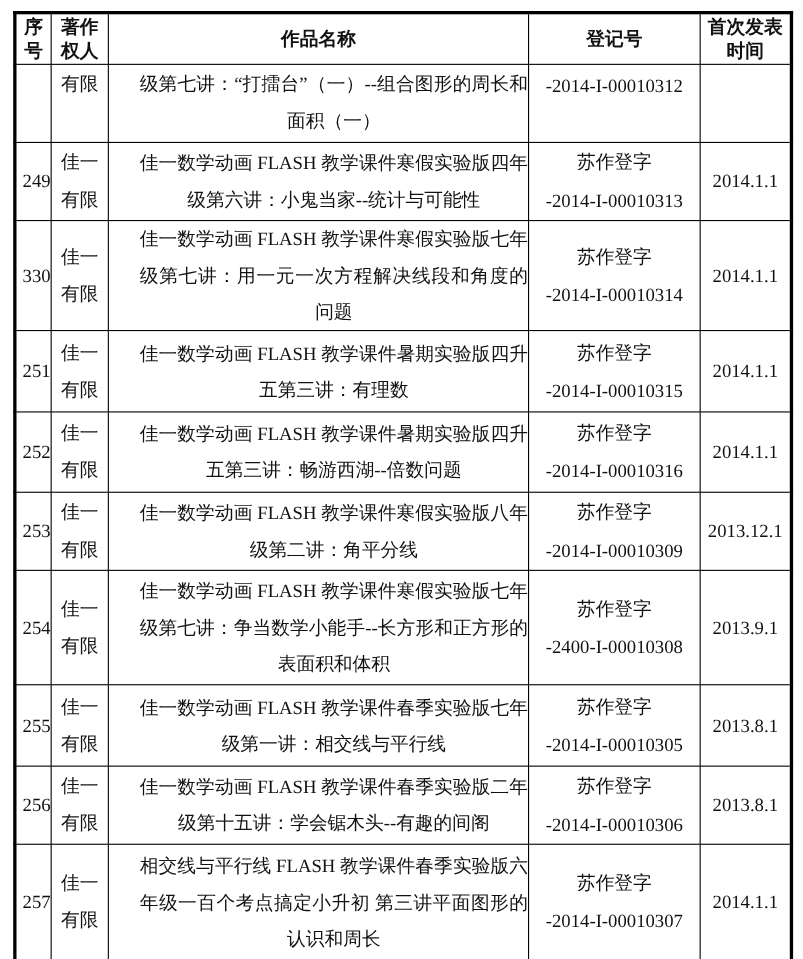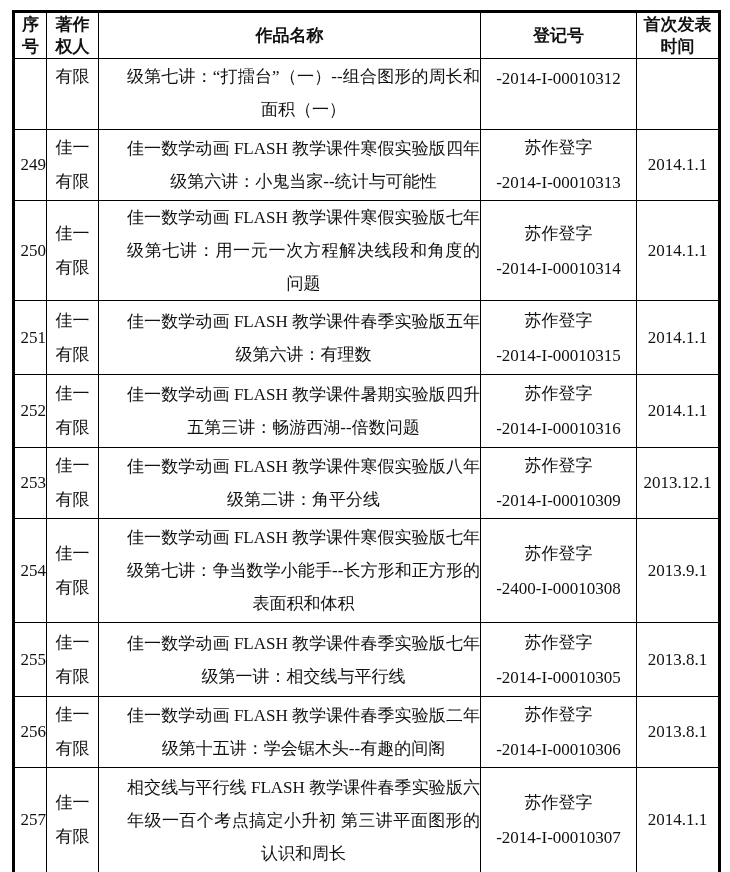--- a/index.html
+++ b/index.html
@@ -134,21 +134,21 @@
             <div class="title">佳一数学动画 FLASH 教学课件寒假实验版四年级第六讲：小鬼当家--统计与可能性</div>
           </td>
         <td class="reg-cell">
             <div class="reg-line">苏作登字</div>
             <div class="reg-line">-2014-I-00010313</div>
           </td>
         <td class="date-cell">2014.1.1</td>
       </tr>
 
       <tr style="height:100px">
-        <td class="no-cell">250</td>
+        <td class="no-cell">330</td>
         <td class="holder-cell">
             <div class="holder">佳一
 有限</div>
           </td>
         <td class="title-cell">
             <div class="title">佳一数学动画 FLASH 教学课件寒假实验版七年级第七讲：用一元一次方程解决线段和角度的问题</div>
           </td>
         <td class="reg-cell">
             <div class="reg-line">苏作登字</div>
             <div class="reg-line">-2014-I-00010314</div>
@@ -156,21 +156,21 @@
         <td class="date-cell">2014.1.1</td>
       </tr>
 
       <tr style="height:74px">
         <td class="no-cell">251</td>
         <td class="holder-cell">
             <div class="holder">佳一
 有限</div>
           </td>
         <td class="title-cell">
-            <div class="title">佳一数学动画 FLASH 教学课件春季实验版五年级第六讲：有理数</div>
+            <div class="title">佳一数学动画 FLASH 教学课件暑期实验版四升五第三讲：有理数</div>
           </td>
         <td class="reg-cell">
             <div class="reg-line">苏作登字</div>
             <div class="reg-line">-2014-I-00010315</div>
           </td>
         <td class="date-cell">2014.1.1</td>
       </tr>
 
       <tr style="height:73px">
         <td class="no-cell">252</td>

